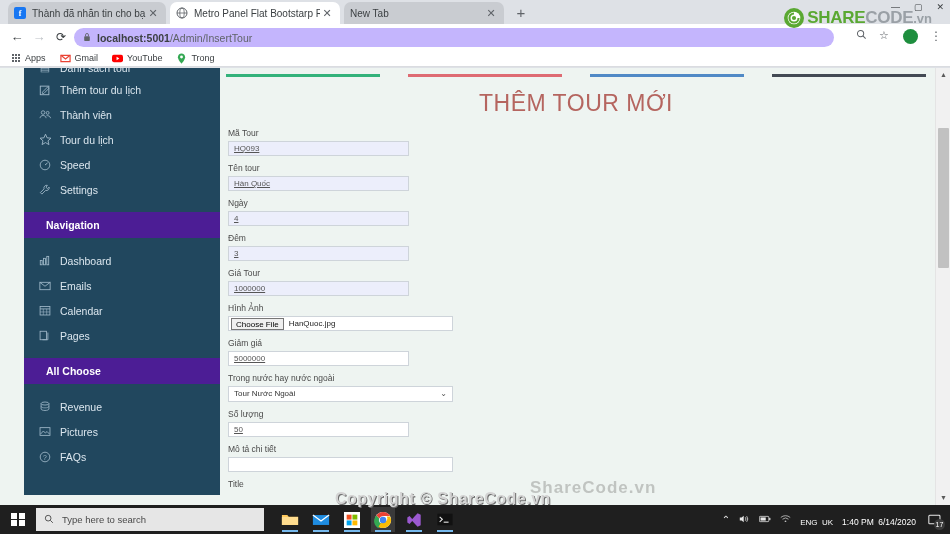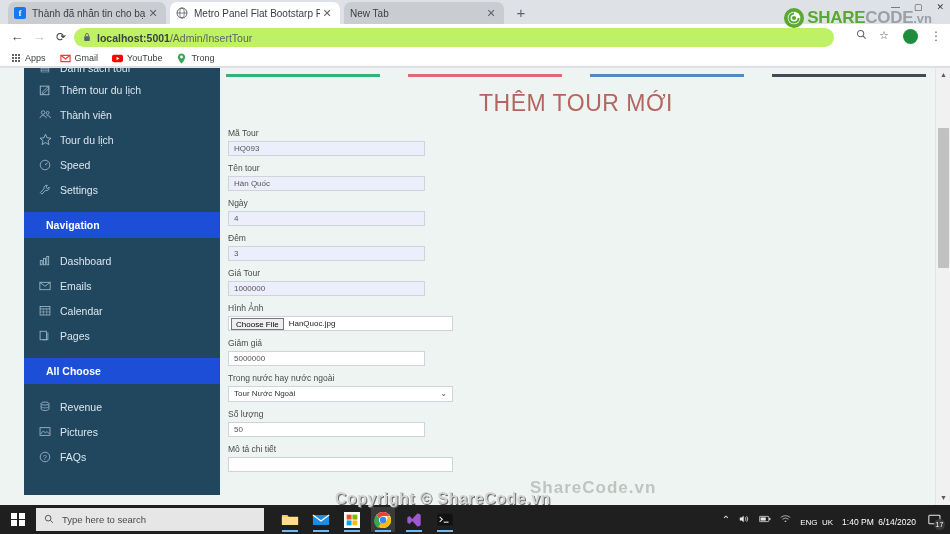--- a/index.html
+++ b/index.html
@@ -31,21 +31,21 @@
   .tab3 { left:344px; width:160px; }
   .newtab { position:absolute; left:512px; top:4px; width:18px; height:18px; text-align:center;
     font-size:15px; color:#5f6368; line-height:18px; }
 
   .toolbar { position:absolute; left:0; top:24px; width:950px; height:26px; background:#ffffff; }
   .navbtn { position:absolute; top:4px; width:18px; height:18px; line-height:18px; text-align:center;
     font-size:13px; color:#5f6368; }
   .nav-back { left:8px; color:#3c4043; }
   .nav-fwd  { left:30px; color:#bdc1c6; }
   .nav-rel  { left:52px; color:#3c4043; font-size:12px; }
-  .omnibox { position:absolute; left:74px; top:4px; width:760px; height:19px; background:#bef264;
+  .omnibox { position:absolute; left:74px; top:4px; width:760px; height:19px; background:#c4b5fd;
     border-radius:10px; display:flex; align-items:center; padding:0 9px; font-size:10.5px; color:#3c4043; }
   .omnibox .lock { font-size:9px; margin-right:6px; color:#5f6368; }
   .omnibox .urlhost { font-weight:bold; }
   .omnibox .urlpath { color:#5f6368; }
   .tb-icon { position:absolute; top:5px; font-size:11px; color:#5f6368; }
   .tbi-zoom { left:856px; }
   .tbi-star { left:879px; }
   .tbi-prof { left:903px; width:15px; height:15px; border-radius:50%; background:#1e8e3e; }
   .tbi-menu { left:930px; font-size:12px; letter-spacing:0; }
 
@@ -60,36 +60,36 @@
   .wincontrols { position:absolute; right:6px; top:2px; display:flex; gap:14px; color:#3c4043; font-size:9px; }
 
   
   .viewport { position:absolute; left:0; top:68px; width:950px; height:437px; background:#eef4f1; overflow:hidden; }
 
   
   .sidebar { position:absolute; left:8px; top:0; width:228px; height:427px; background:#21475e;margin-left:16px; }
   .side-item { height:25px; display:flex; align-items:center; padding-left:34px; color:#dbe6ee; font-size:10.5px; }
   .side-item .sicon { width:22px; margin-left:-24px; margin-right:4px; display:flex; align-items:center; justify-content:center;
     color:#9fb8c8; font-size:11px; }
-  .side-head { height:26px; background:#1d4ed8; display:flex; align-items:center; padding-left:22px;
+  .side-head { height:26px; background:#4c1d95; display:flex; align-items:center; padding-left:22px;
     color:#ffffff; font-size:10.5px; font-weight:bold; }
   .side-gap { height:10px; }
   .side-clip { overflow:hidden; }
 
   
   .content { position:absolute; left:220px; top:0; right:18px; bottom:0; background:#eef4f1; overflow:hidden; }
   .cardbars { position:absolute; left:6px; top:6px; right:6px; height:4px; display:flex; gap:28px; }
   .cardbar { flex:1; height:3px; }
   .page-title { position:absolute; left:0; right:0; top:22px; text-align:center; font-size:23px;
     color:#b5655f; letter-spacing:0.5px; font-weight:normal; }
 
   .form { position:absolute; left:8px; top:60px; width:228px; }
   .f-label { font-size:8.5px; color:#4a4a4a; margin-bottom:3px; }
-  .f-input { width:197px; height:15px; border:1px solid #ced4da; background:#eceefb;
-    font-size:8px; color:#555; padding:0 5px; line-height:14px; margin-bottom:7px; }
+  .f-input { width:181px; height:15px; border:1px solid #ced4da; background:#eceefb;
+    font-size:8px; color:#555; padding:0 5px; line-height:14px; margin-bottom:7px;text-decoration:underline; }
   .f-input.white { background:#ffffff; }
   .f-file { width:225px; height:15px; border:1px solid #ced4da; background:#ffffff; margin-bottom:7px;
     display:flex; align-items:center; padding:0 2px; }
   .f-file .choose { border:1px solid #767676; background:#efefef; font-size:8px; color:#000;
     padding:0 4px; line-height:12px; height:12px; margin-right:5px; }
   .f-file .fname { font-size:8px; color:#222; }
   .f-select { width:225px; height:16px; border:1px solid #ced4da; background:#ffffff;
     font-size:8px; color:#333; padding:0 5px; line-height:14px; margin-bottom:7px;
     display:flex; align-items:center; justify-content:space-between; }
   .f-select .chev { font-size:8px; color:#555; }
@@ -420,20 +420,21 @@
           <span>Tour Nước Ngoài</span>
           <span class="chev">⌄</span>
         </div>
 
         <div class="f-label">Số lượng</div>
         <div class="f-input white">50</div>
 
         <div class="f-label">Mô tả chi tiết</div>
         <div class="f-textarea"></div>
 
+        <div class="cut-label">Title</div>
       </div>
     </div>
 
     <div class="pscroll">
       <div class="arrow up">▲</div>
       <div class="thumb"></div>
       <div class="arrow down">▼</div>
     </div>
   </div>
 </div>

